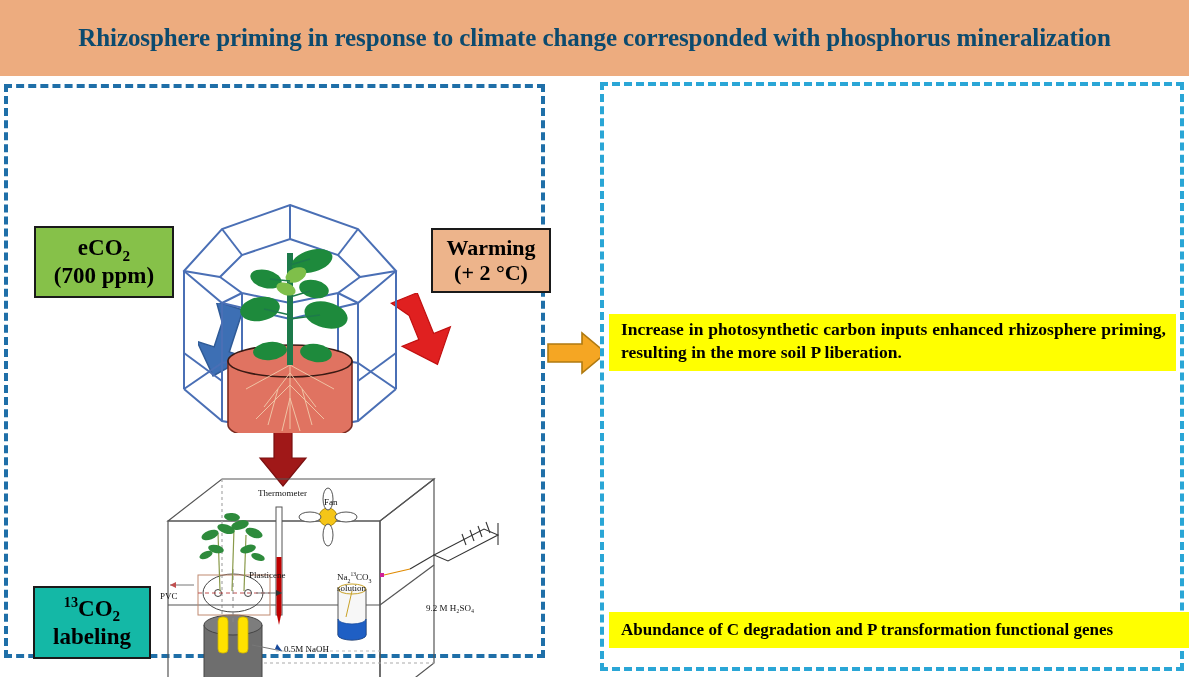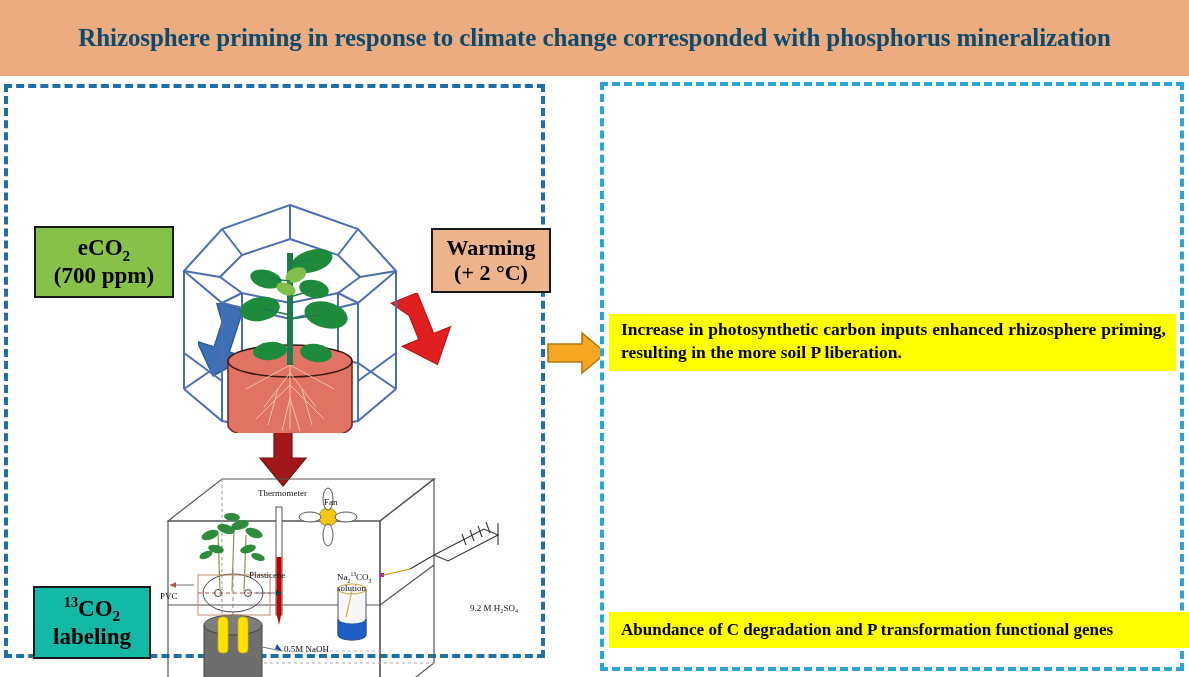--- a/index.html
+++ b/index.html
@@ -301,21 +301,21 @@
 
   <div class="ill-text" style="left:250px; top:400px;">Thermometer</div>
   <div class="ill-text" style="left:316px; top:409px;">Fan</div>
   <div class="ill-text" style="left:152px; top:479px;margin-top:24px;">PVC</div>
   <div class="ill-text" style="left:241px; top:482px;">Plasticene</div>
   <div class="ill-text" style="left:276px; top:556px;">0.5M NaOH</div>
   <div class="ill-text" style="left:329px; top:483px;">
     <span>Na</span><span class="sub">2</span><span class="sup">13</span><span>CO</span><span class="sub">3</span>
   </div>
   <div class="ill-text" style="left:329px; top:495px;">solution</div>
-  <div class="ill-text" style="left:418px; top:515px;margin-left:44px;">9.2 M H₂SO₄</div>
+  <div class="ill-text" style="left:418px; top:515px;">9.2 M H₂SO₄</div>
 </div>
 
 <svg id="connector-arrow" viewBox="0 0 62 46">
   <polygon points="2,14 36,14 36,3 60,23 36,43 36,32 2,32" fill="#f5a623" stroke="#b07a10" stroke-width="1.6"></polygon>
 </svg>
 
 <div id="right-panel">
 
   
   

